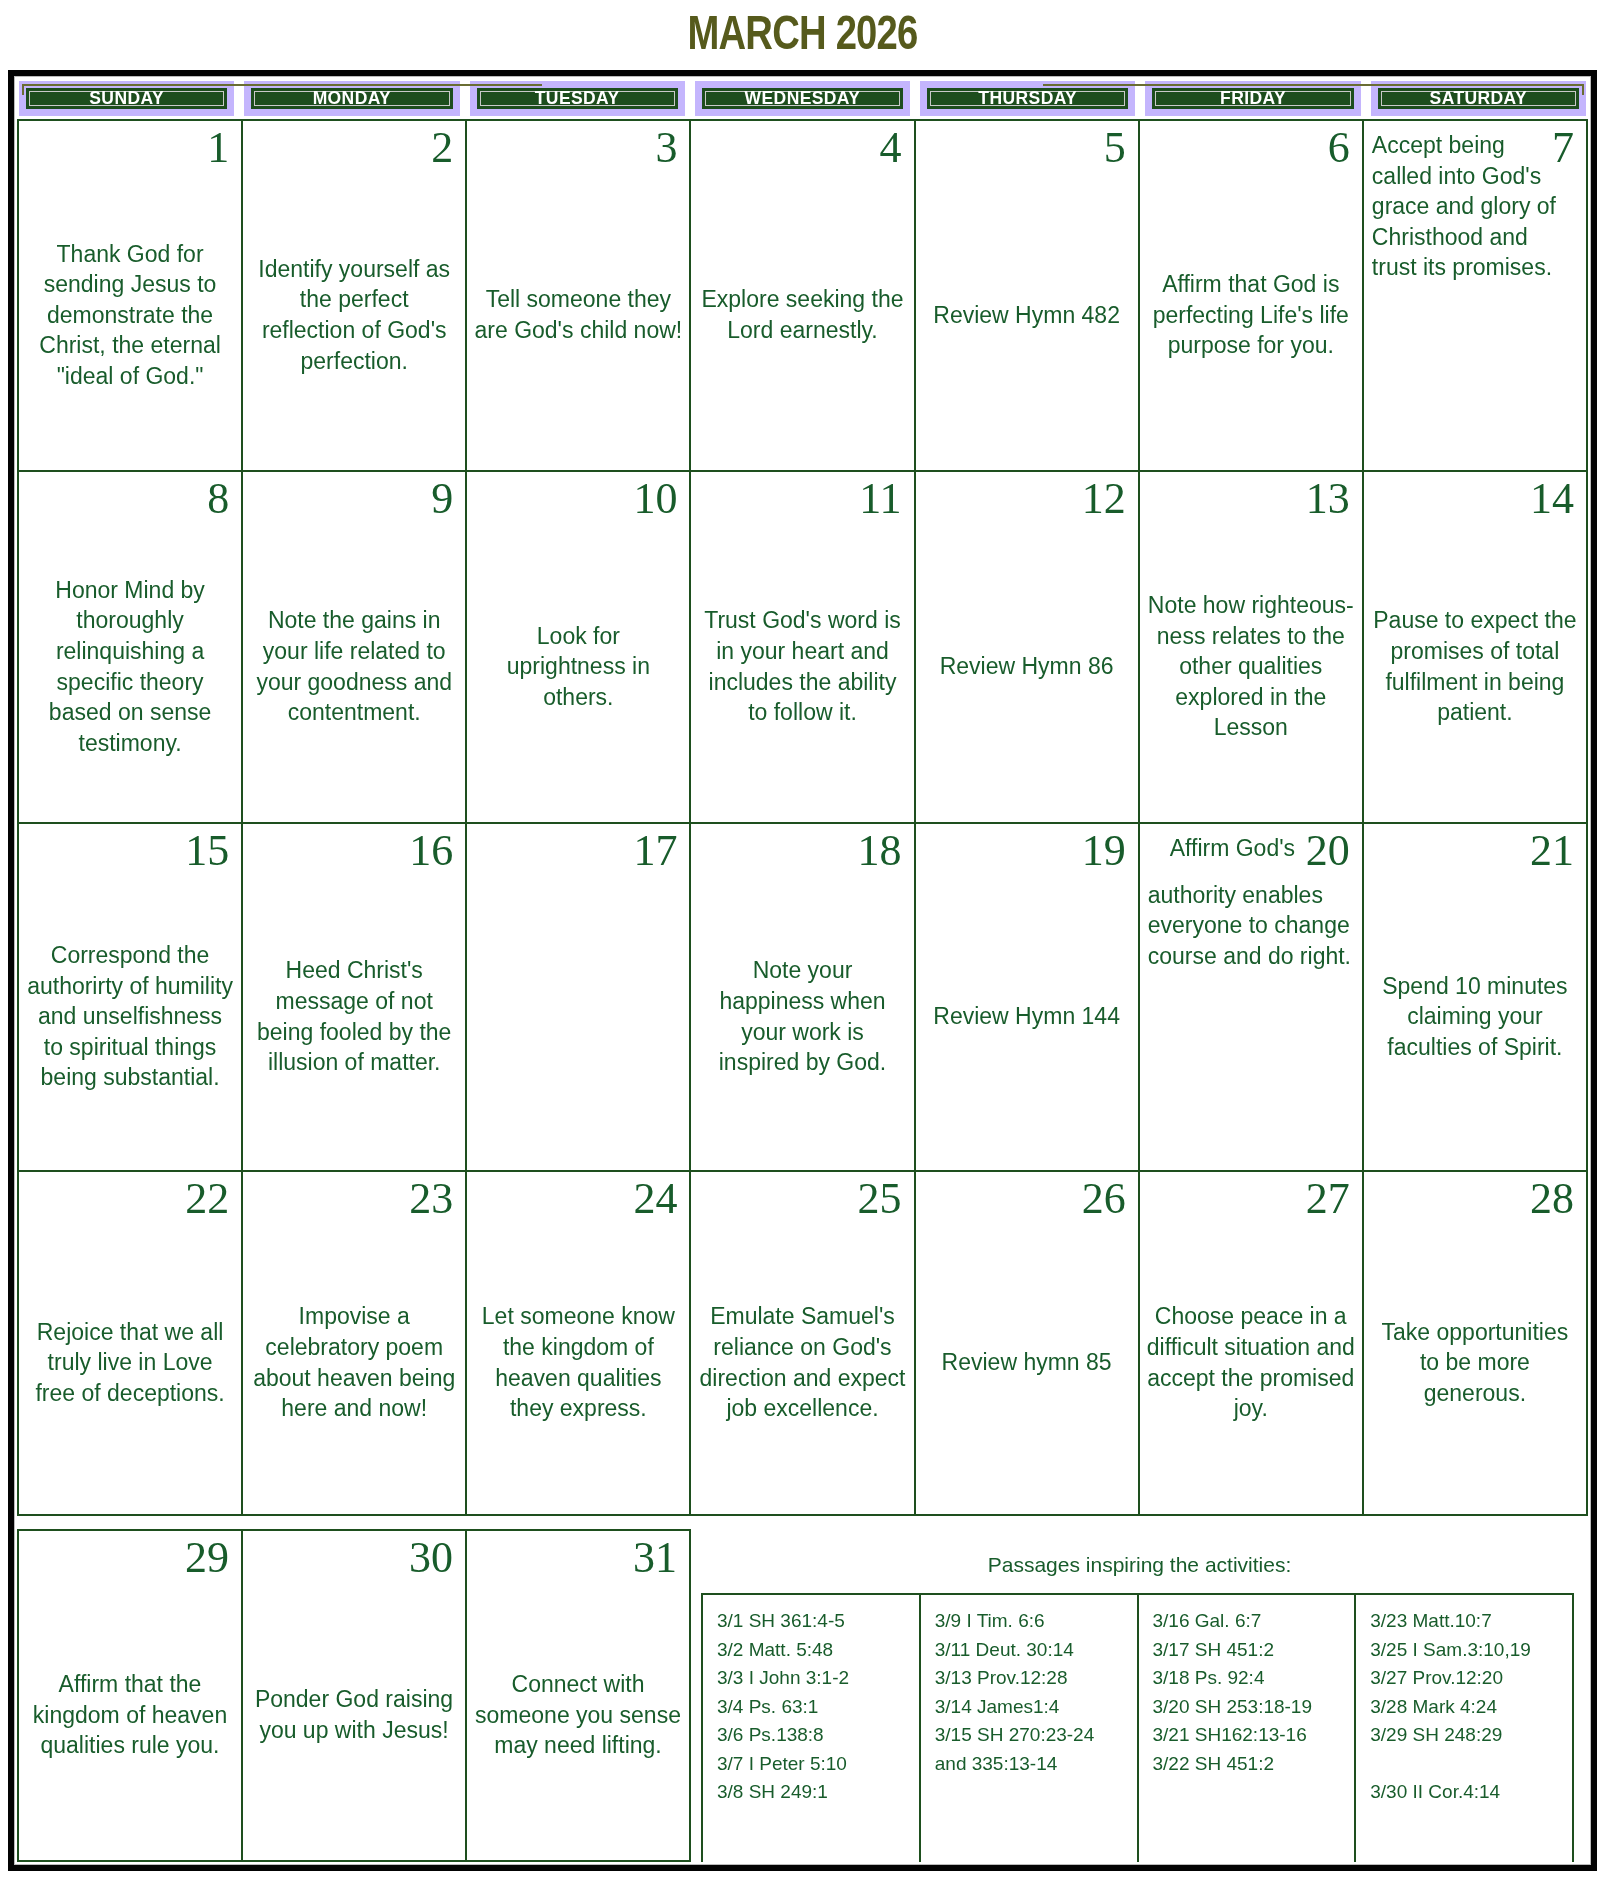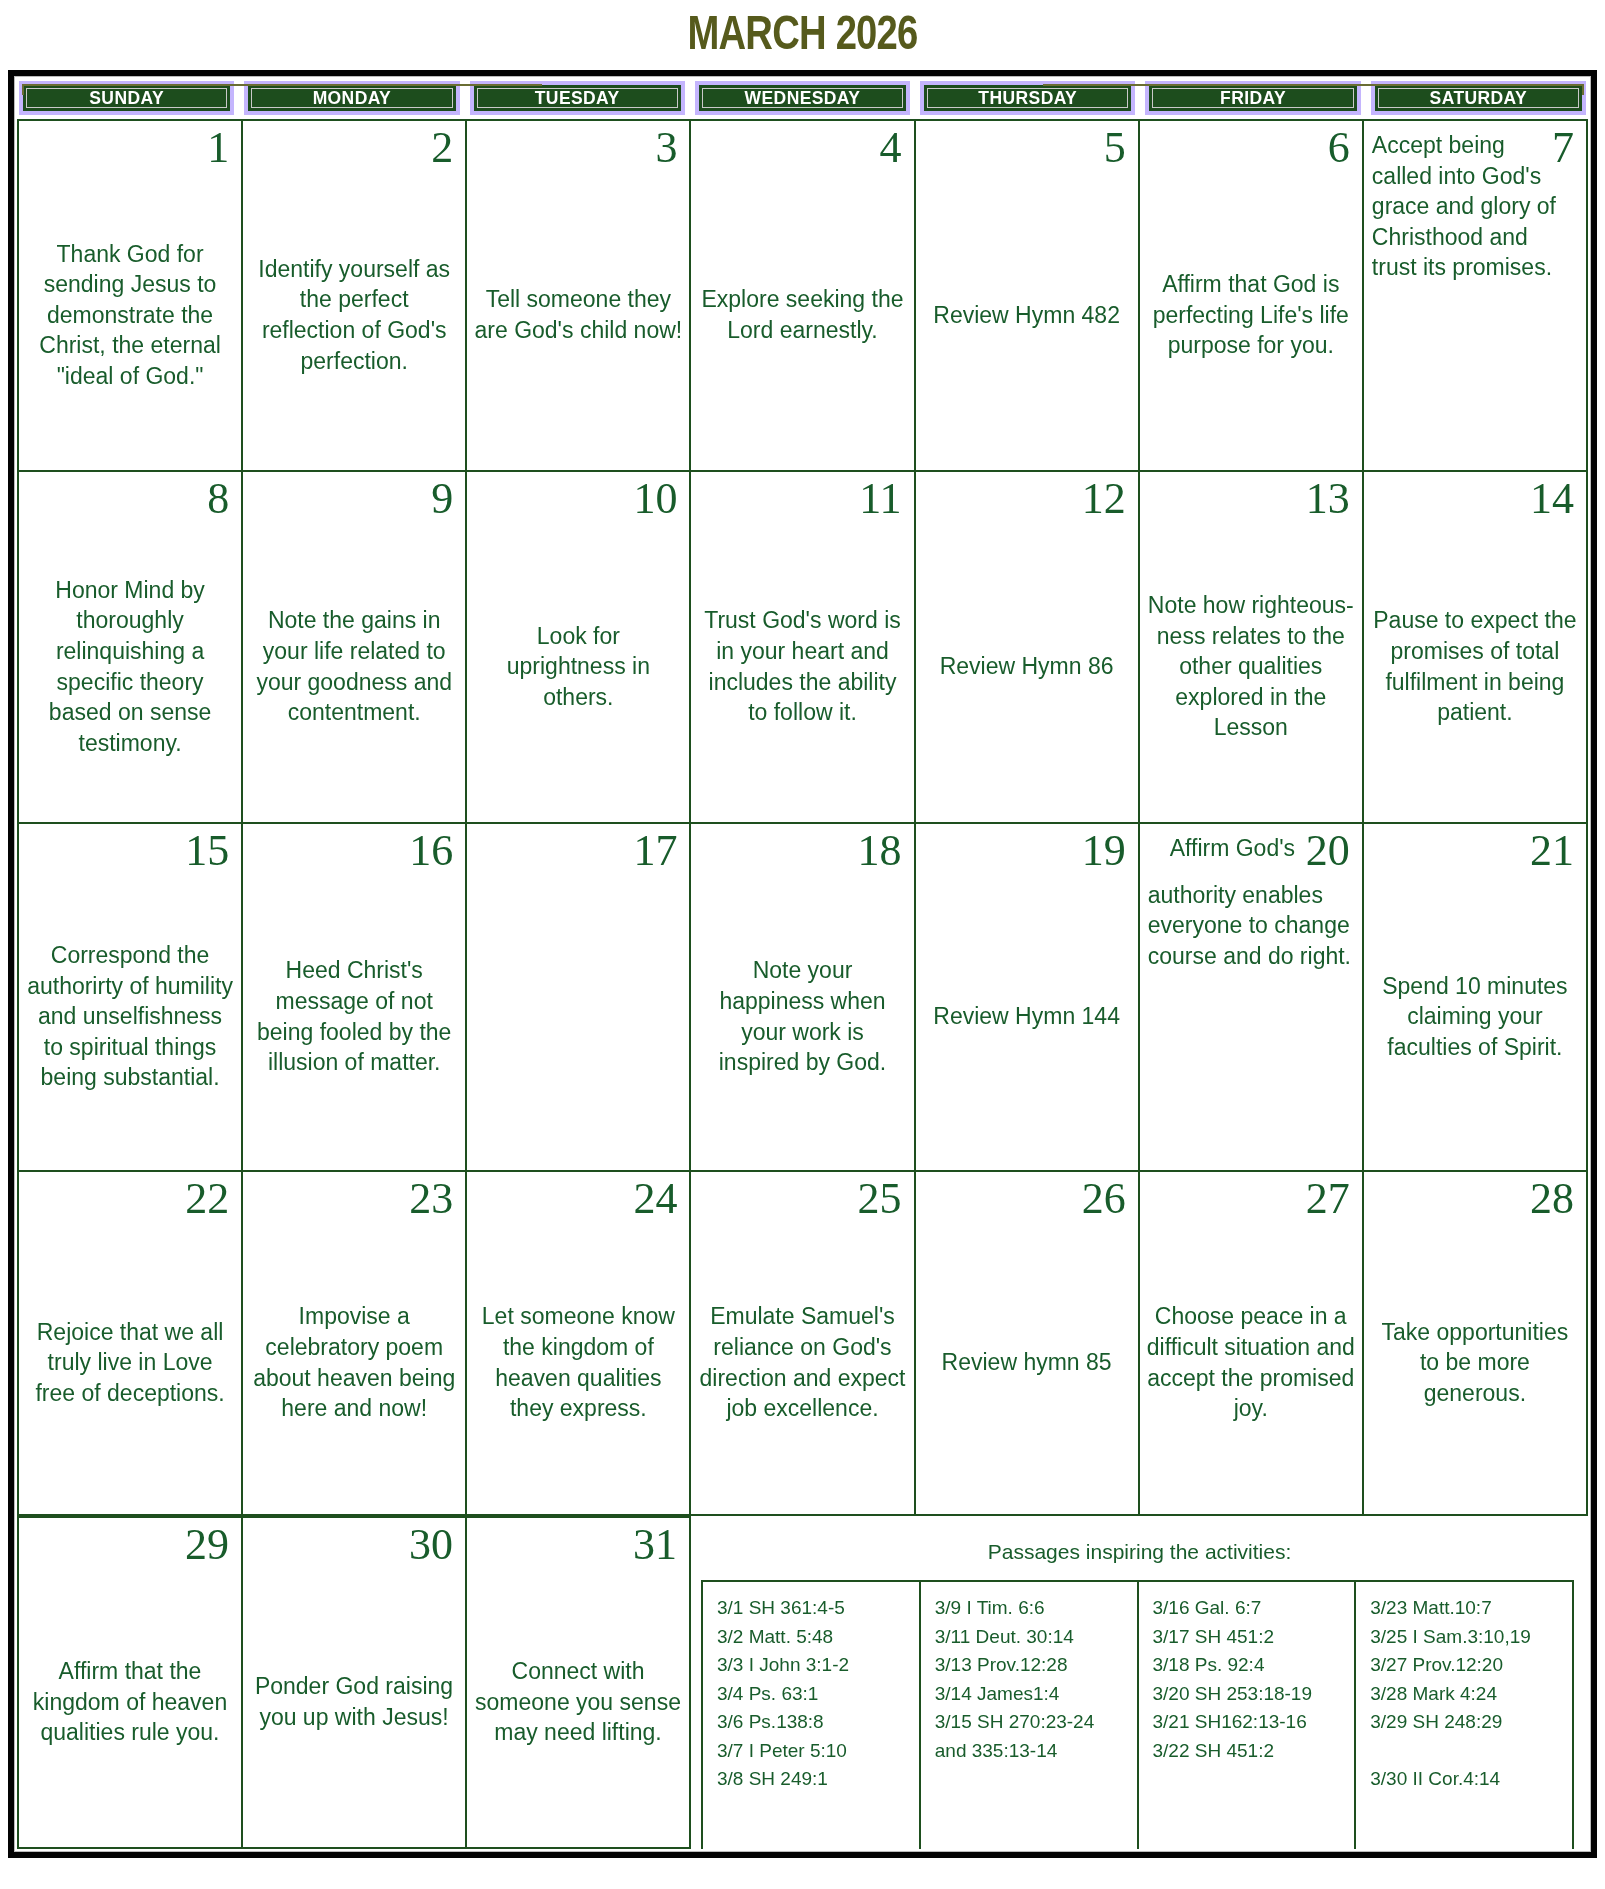--- a/index.html
+++ b/index.html
@@ -20,21 +20,21 @@
   .frame-left{left:22px;width:518px;border-top:2px solid #6a6d33;border-left:2px solid #6a6d33;}
   .frame-right{right:21px;width:539px;border-top:2px solid #6a6d33;border-right:2px solid #6a6d33;}
   
   .calendar{
     margin:0 8px;border:6px solid #030303;padding:3px;background:#ffffff;
     box-shadow:inset 0 0 0 1px #bbbbbb;
   }
   
   .wd-row{display:grid;grid-template-columns:repeat(7,1fr);gap:10px;height:34px;margin:2px 2px 4px;}
   .wd-box{
-    background:#1d4d1d;border:4px solid #c4b5fd;
+    background:#1d4d1d;border:7px solid #c4b5fd;
     box-shadow:inset 0 0 0 3px #1d4d1d, inset 0 0 0 4px #c9c9c9;
     color:#ffffff;font-weight:700;font-size:17.5px;letter-spacing:.4px;
     display:flex;align-items:center;justify-content:center;
   }
   
   .grid{
     display:grid;grid-template-columns:repeat(7,1fr);
     grid-template-rows:349px 350px 346px 342px;
     gap:2px;background:#1e4f1e;border:2px solid #1e4f1e;
   }
@@ -45,21 +45,21 @@
   }
   .txt-wrap{flex:1 1 auto;display:flex;align-items:center;justify-content:center;padding:2px 7px 12px;}
   .txt{text-align:center;font-size:23px;line-height:1.33;}
   
   .cell.inline{display:block;padding:5px 8px 4px;}
   .num-float{float:right;font-family:"Liberation Serif",serif;font-size:44px;line-height:.9;padding:2px 4px 0 8px;}
   .txt-flow{text-align:left;font-size:23px;line-height:1.33;padding-top:4px;}
   .txt-left{text-align:left;padding-left:22px;}
   .para2{margin-top:12px;}
   
-  .last-row{display:flex;height:333px;}
+  .last-row{display:flex;margin-top:13px;height:333px;}
   .last-cell{
     flex:0 0 222px;border:2px solid #1e4f1e;margin-left:-2px;background:#ffffff;
     color:#185c2b;display:flex;flex-direction:column;overflow:hidden;
   }
   .last-cell:first-child{margin-left:0;}
   .passages{flex:1 1 auto;padding-top:24px;color:#185c2b;overflow:hidden;}
   .passages-title{text-align:center;font-size:21px;margin-bottom:16px;}
   .passage-boxes{display:flex;margin:0 14px 0 10px;height:319px;}
   .pbox{
     flex:1 1 0;border:2px solid #1e4f1e;margin-left:-2px;

